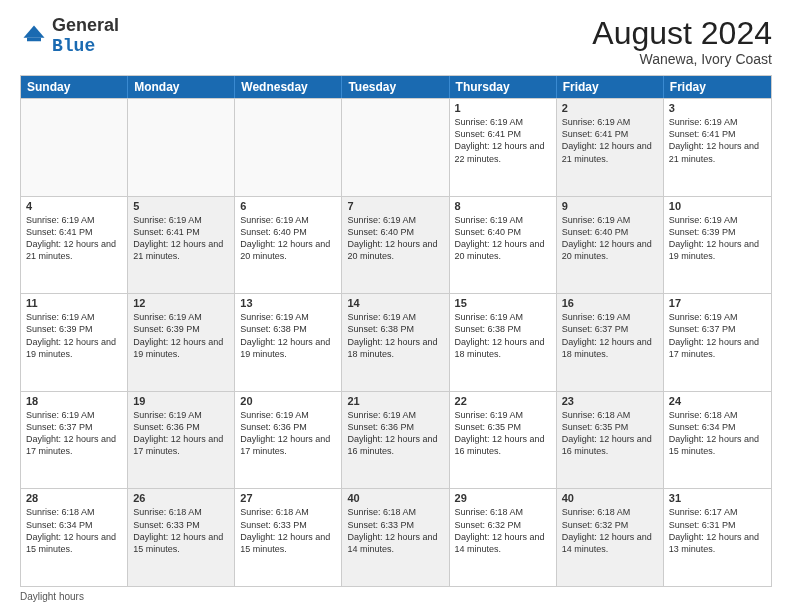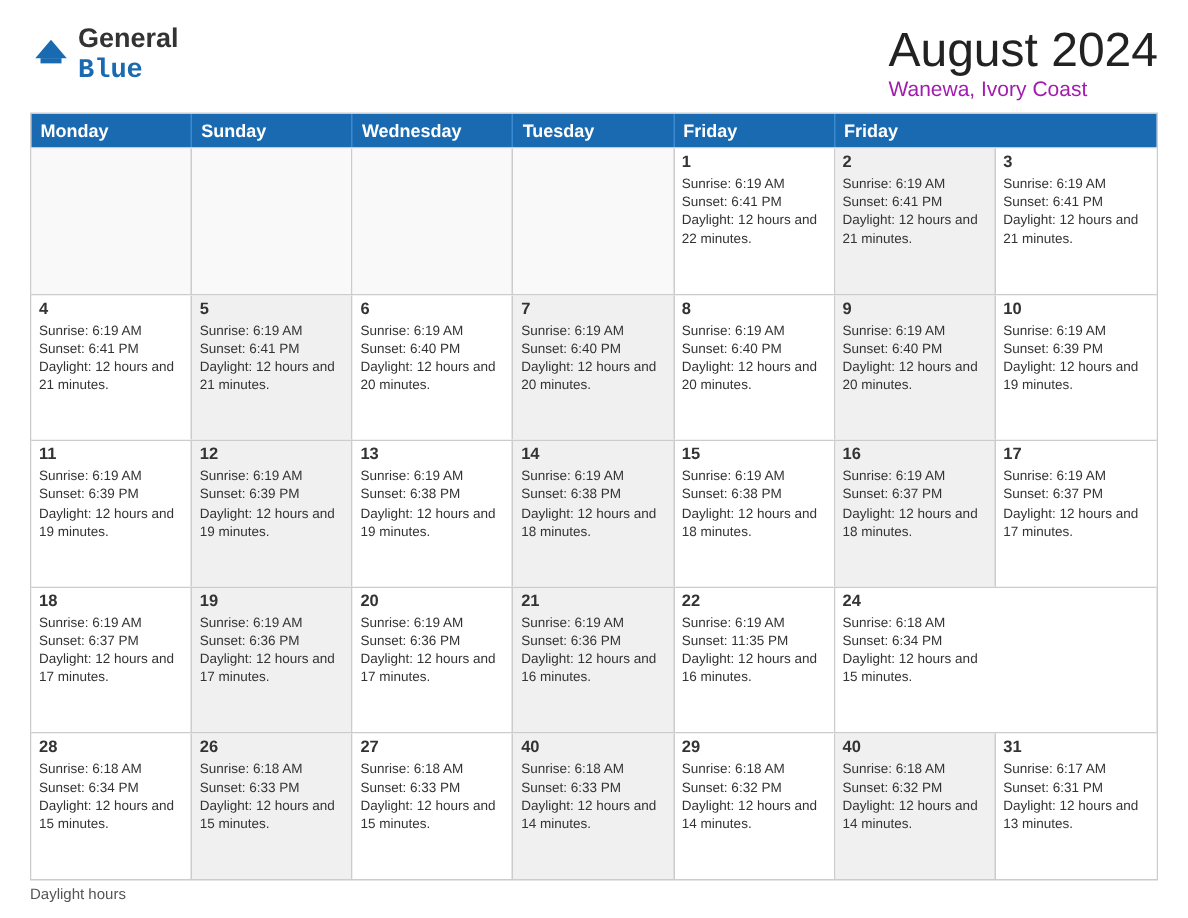--- a/index.html
+++ b/index.html
@@ -33,31 +33,31 @@
       font-weight: bold;
       line-height: 1.1;
     }
     .logo-text .general { color: #333; }
     .logo-text .blue { color: #1a6ab1; font-family: Liberation Mono, monospace; }
     .logo-icon {
       width: 28px;
       height: 28px;
     }
     .title-block {
-      text-align: left;
+      text-align: right;
     }
     .month-year {
       font-size: 32px;
       font-weight: 300;
       color: #222;
       line-height: 1.1;
     }
     .location {
       font-size: 14px;
-      color: #a21caf;
+      color: #404040;
     }
     .calendar {
       flex: 1;
       display: flex;
       flex-direction: column;
       border: 1px solid #ccc;
     }
     .cal-header {
       display: grid;
       grid-template-columns: repeat(7, 1fr);
@@ -129,24 +129,25 @@
       </div>
     </div>
     <div class="title-block">
       <div class="month-year">August 2024</div>
       <div class="location">Wanewa, Ivory Coast</div>
     </div>
   </div>
 
   <div class="calendar">
     <div class="cal-header" id="cal-header">
+        <div class="cal-header-cell">Sunday</div>
         <div class="cal-header-cell">Monday</div>
-        <div class="cal-header-cell">Sunday</div>
         <div class="cal-header-cell">Wednesday</div>
         <div class="cal-header-cell">Tuesday</div>
+        <div class="cal-header-cell">Thursday</div>
         <div class="cal-header-cell">Friday</div>
         <div class="cal-header-cell">Friday</div>
       </div>
     <div class="cal-body" id="cal-body">
         <div class="cal-row">
           <div class="cal-cell empty"></div>
           <div class="cal-cell empty"></div>
           <div class="cal-cell empty"></div>
           <div class="cal-cell empty"></div>
           <div class="cal-cell">
@@ -277,21 +278,27 @@
           </div>
           <div class="cal-cell shaded">
             <span class="day-num">21</span>
             <div class="cell-text">Sunrise: 6:19 AM
 Sunset: 6:36 PM
 Daylight: 12 hours and 16 minutes.</div>
           </div>
           <div class="cal-cell">
             <span class="day-num">22</span>
             <div class="cell-text">Sunrise: 6:19 AM
-Sunset: 11:35 PM
+Sunset: 6:35 PM
+Daylight: 12 hours and 16 minutes.</div>
+          </div>
+          <div class="cal-cell shaded">
+            <span class="day-num">23</span>
+            <div class="cell-text">Sunrise: 6:18 AM
+Sunset: 6:35 PM
 Daylight: 12 hours and 16 minutes.</div>
           </div>
           <div class="cal-cell">
             <span class="day-num">24</span>
             <div class="cell-text">Sunrise: 6:18 AM
 Sunset: 6:34 PM
 Daylight: 12 hours and 15 minutes.</div>
           </div>
         </div>
         <div class="cal-row">

